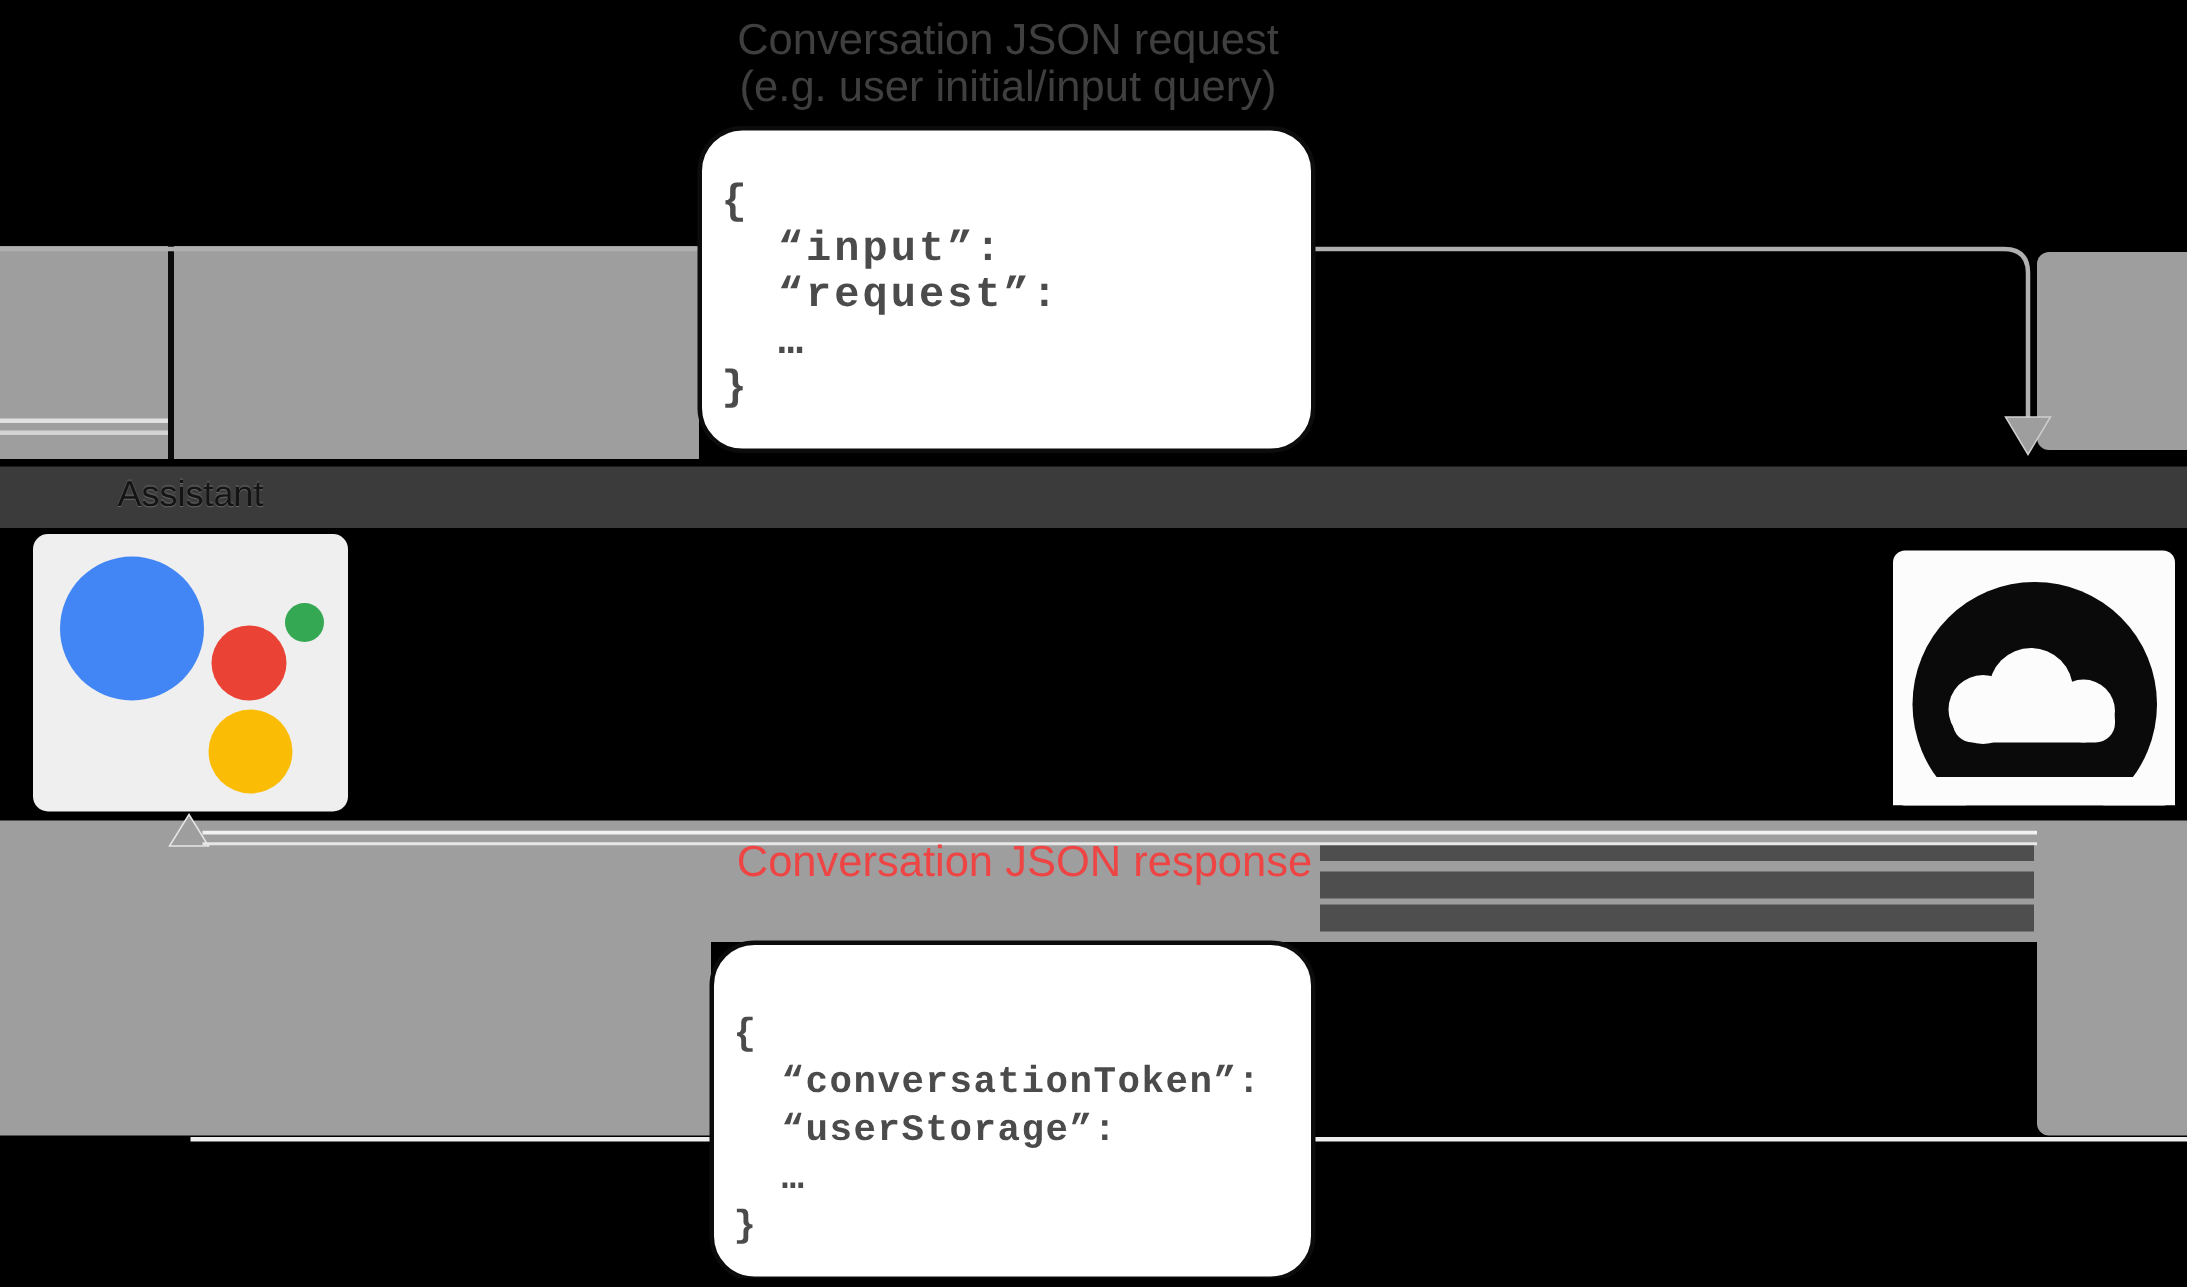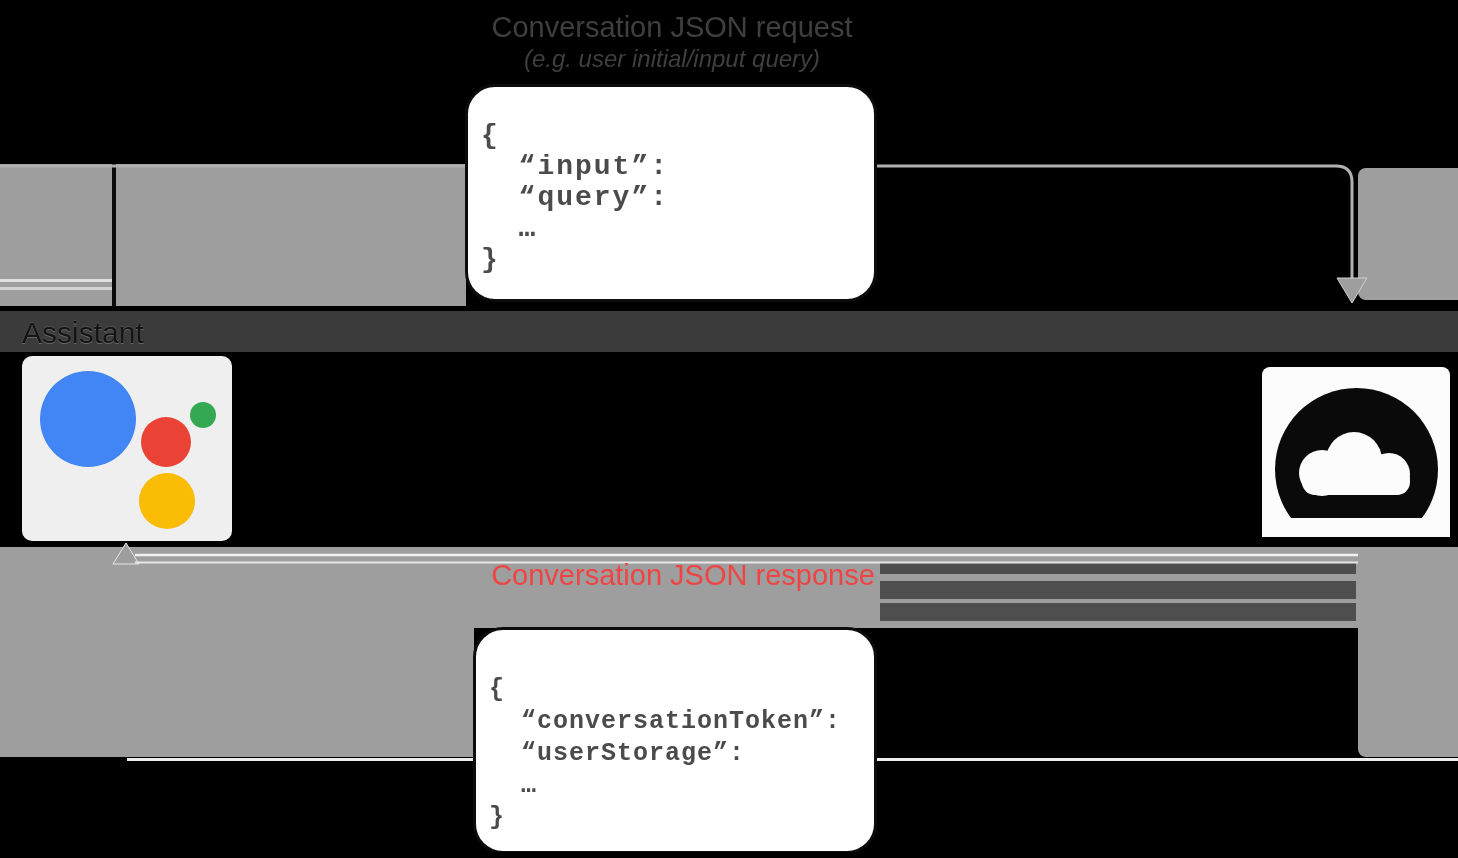--- a/index.html
+++ b/index.html
@@ -18,25 +18,25 @@
   .seam{left:112px;top:164px;width:4px;height:142px;background:#0b0b0b;}
   .lite{background:#e0e0e0;height:3px;left:0;width:112px;}
   .lite2{background:#d3d3d3;}
   .stripe{left:880px;width:476px;background:#454545;opacity:.9;}
 
   
   .req-titles{left:442px;top:12px;width:460px;text-align:center;color:#3f3f3f;
               font-size:29px;line-height:31px;}
   .res-titles{left:473px;top:560px;width:420px;text-align:center;color:#ef4444;
               font-size:29px;line-height:31px;}
-  .subtitle{font-size:24px;font-style:italic;}
+  .subtitle{font-size:29px;}
 
   
   .label-band{left:0;top:311px;width:1458px;height:41px;background:#3b3b3b;}
-  .actor-label{top:316px;font-size:30px;color:#141414;
+  .actor-label{top:316px;font-size:24px;color:#141414;text-align:center;
                text-shadow:0 1px 0 rgba(255,255,255,.22), 0 -1px 0 rgba(255,255,255,.10);}
   .lab-assistant{left:22px;width:210px;}
   .lab-fulfillment{left:1256px;width:200px;}
 
   
   .code-box{background:#ffffff;border:3px solid #0c0c0c;border-radius:30px;box-sizing:border-box;
             font-family:"Liberation Mono","DejaVu Sans Mono",monospace;font-weight:bold;color:#4b4b4b;}
   .code-line{white-space:pre;}
   .box-req{left:465px;top:84px;width:412px;height:218px;padding:33px 0 0 13px;
            font-size:28px;letter-spacing:2px;line-height:31px;}
@@ -76,21 +76,21 @@
   </svg>
 
   <div class="abs req-titles">
     <div>Conversation JSON request</div>
     <div class="subtitle">(e.g. user initial/input query)</div>
   </div>
 
   <div class="abs code-box box-req">
     <div class="code-line">{</div>
     <div class="code-line">  “input”:</div>
-    <div class="code-line">  “query”:</div>
+    <div class="code-line">  “request”:</div>
     <div class="code-line">  …</div>
     <div class="code-line">}</div>
   </div>
 
   <div class="abs label-band"></div>
   <div class="abs actor-label lab-assistant">Assistant</div>
 
   <div class="abs tile-assistant">
     <svg width="210" height="185" viewBox="0 0 210 185">
       <circle cx="66" cy="63" r="48" fill="#4285f4"></circle>

